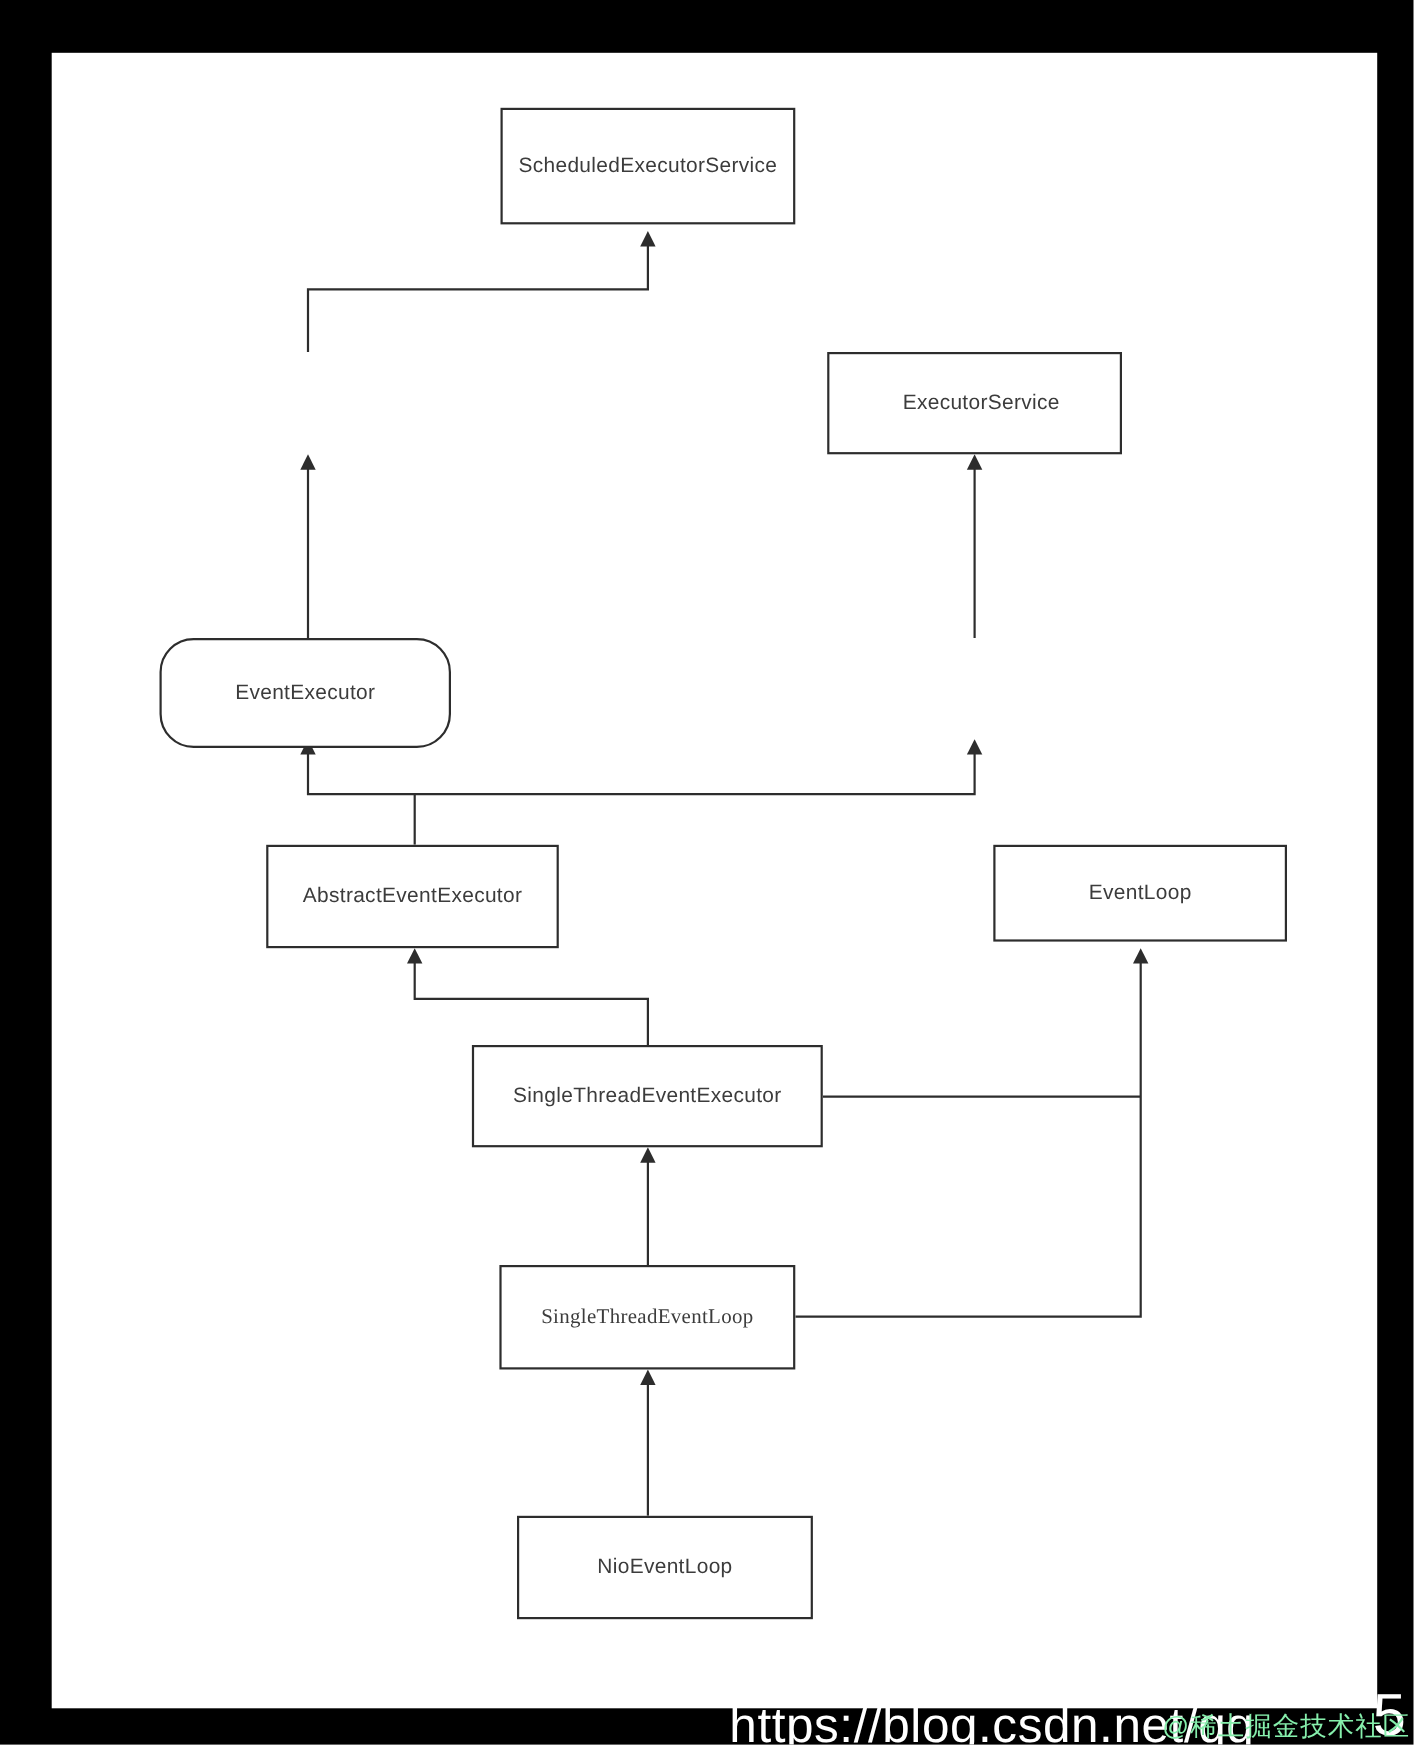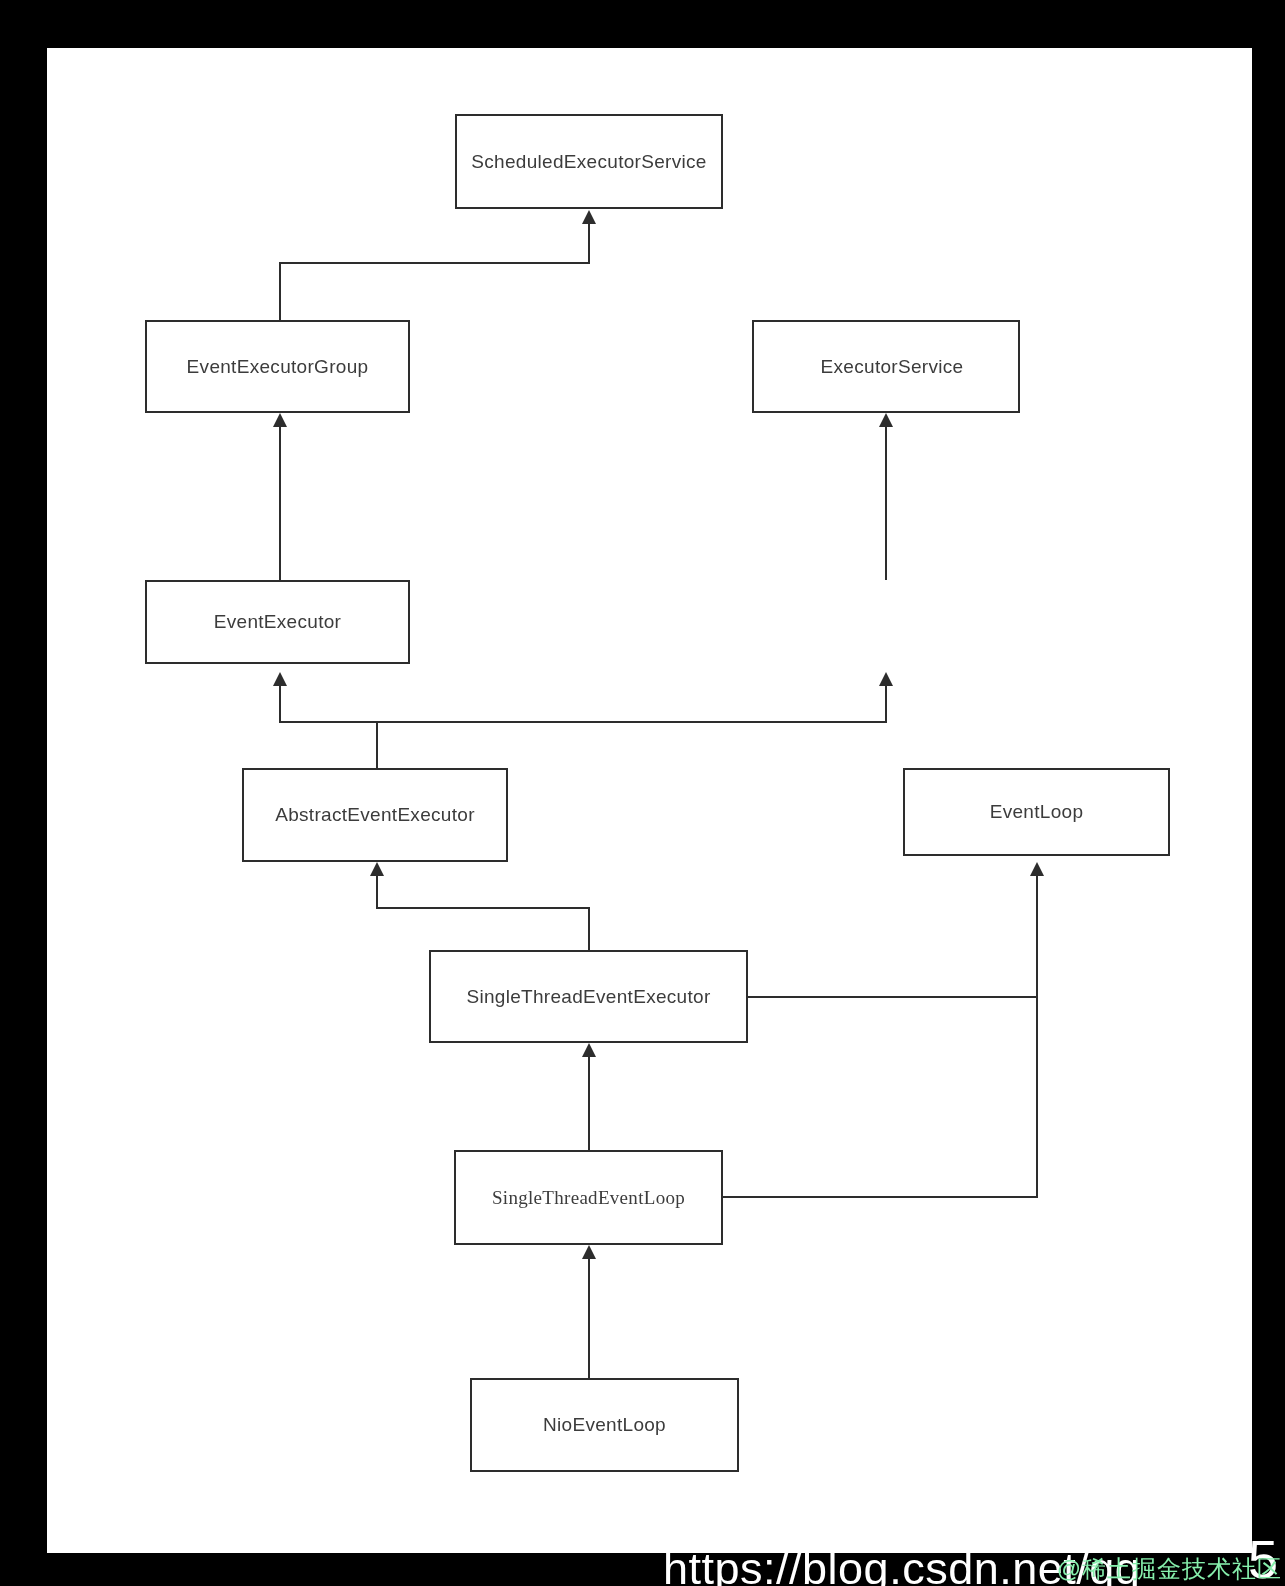--- a/index.html
+++ b/index.html
@@ -34,24 +34,24 @@
     letter-spacing: 0.3px;
     line-height: 1.45;
     display: flex;
     align-items: center;
     justify-content: center;
     text-align: center;
     word-break: break-all;
     z-index: 2;
     padding: 0 4px;
   }
-  #box-scheduled               { left: 408px; top: 66px;   width: 268px; height: 95px; padding: 0 12px; }
+  #box-scheduled               { left: 408px; top: 50px;   width: 268px; height: 106px; padding: 0 12px; }
   #box-event-executor-group    { left: 98px;  top: 272px;  width: 265px; height: 93px; }
   #box-executor-service        { left: 705px; top: 272px;  width: 268px; height: 93px; padding-left: 16px; }
-  #box-event-executor          { left: 98px;  top: 532px;  width: 265px; height: 84px; }
+  #box-event-executor          { left: 98px;  top: 532px;  width: 265px; height: 100px; border-radius: 31px; }
   #box-abstract-executor-service{ left: 705px; top: 532px; width: 268px; height: 92px; }
   #box-abstract-event-executor { left: 195px; top: 720px;  width: 266px; height: 94px; }
   #box-event-loop              { left: 856px; top: 720px;  width: 267px; height: 88px; }
   #box-single-thread-event-executor { left: 382px; top: 902px;  width: 319px; height: 93px; }
   #box-single-thread-event-loop     { left: 407px; top: 1102px; width: 269px; height: 95px; font-family: Liberation Serif, serif; }
   #box-nio-event-loop               { left: 407px; top: 1330px; width: 269px; height: 94px; margin-left: 16px; }
 
   
   .wm-url {
     position: absolute;
@@ -116,21 +116,20 @@
         <polygon points="233,624 226,638 240,638"></polygon>
         <polygon points="839,624 832,638 846,638"></polygon>
         <polygon points="330,814 323,828 337,828"></polygon>
         <polygon points="542,995 535,1009 549,1009"></polygon>
         <polygon points="542,1197 535,1211 549,1211"></polygon>
         <polygon points="990,814 983,828 997,828"></polygon>
       </g>
     </svg>
 
     <div class="node" id="box-scheduled">ScheduledExecutorService</div>
-    <div class="node" id="box-event-executor-group">EventExecutorGroup</div>
     <div class="node" id="box-executor-service">ExecutorService</div>
     <div class="node" id="box-event-executor">EventExecutor</div>
     <div class="node" id="box-abstract-event-executor">AbstractEventExecutor</div>
     <div class="node" id="box-event-loop">EventLoop</div>
     <div class="node" id="box-single-thread-event-executor">SingleThreadEventExecutor</div>
     <div class="node" id="box-single-thread-event-loop">SingleThreadEventLoop</div>
     <div class="node" id="box-nio-event-loop">NioEventLoop</div>
   </div>
 
   <div class="wm-badge">@稀土掘金技术社区</div>

